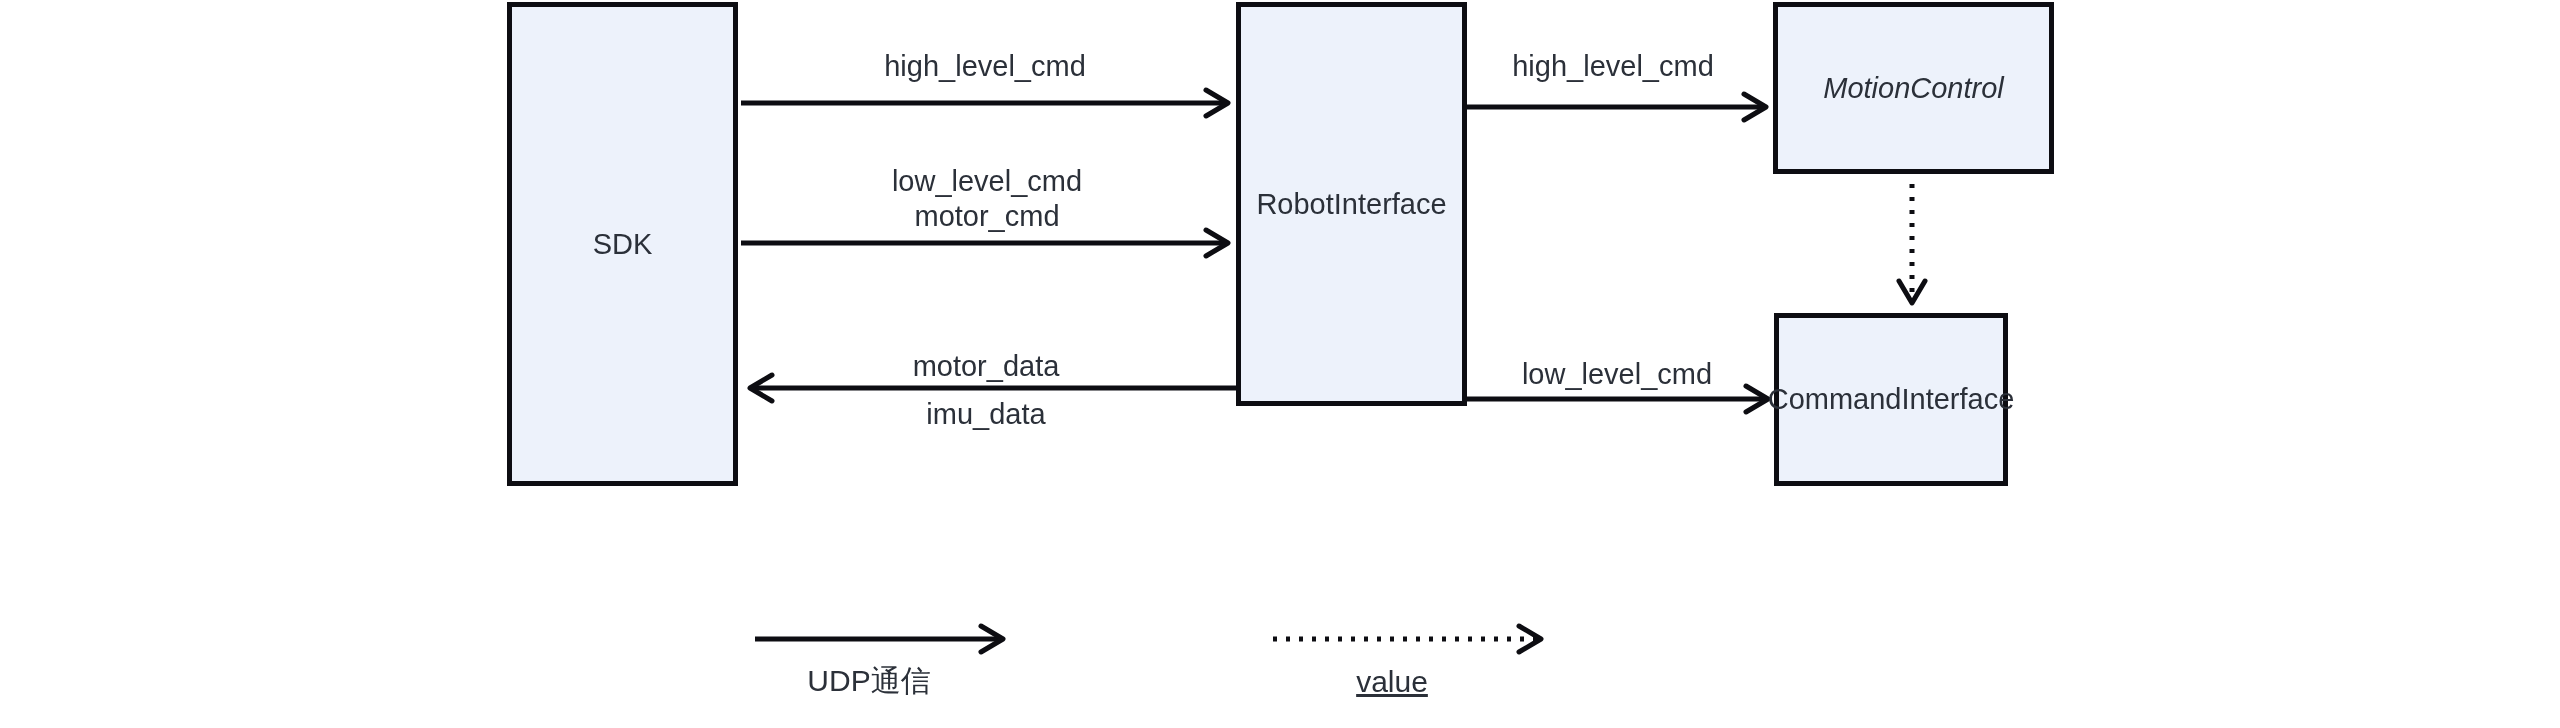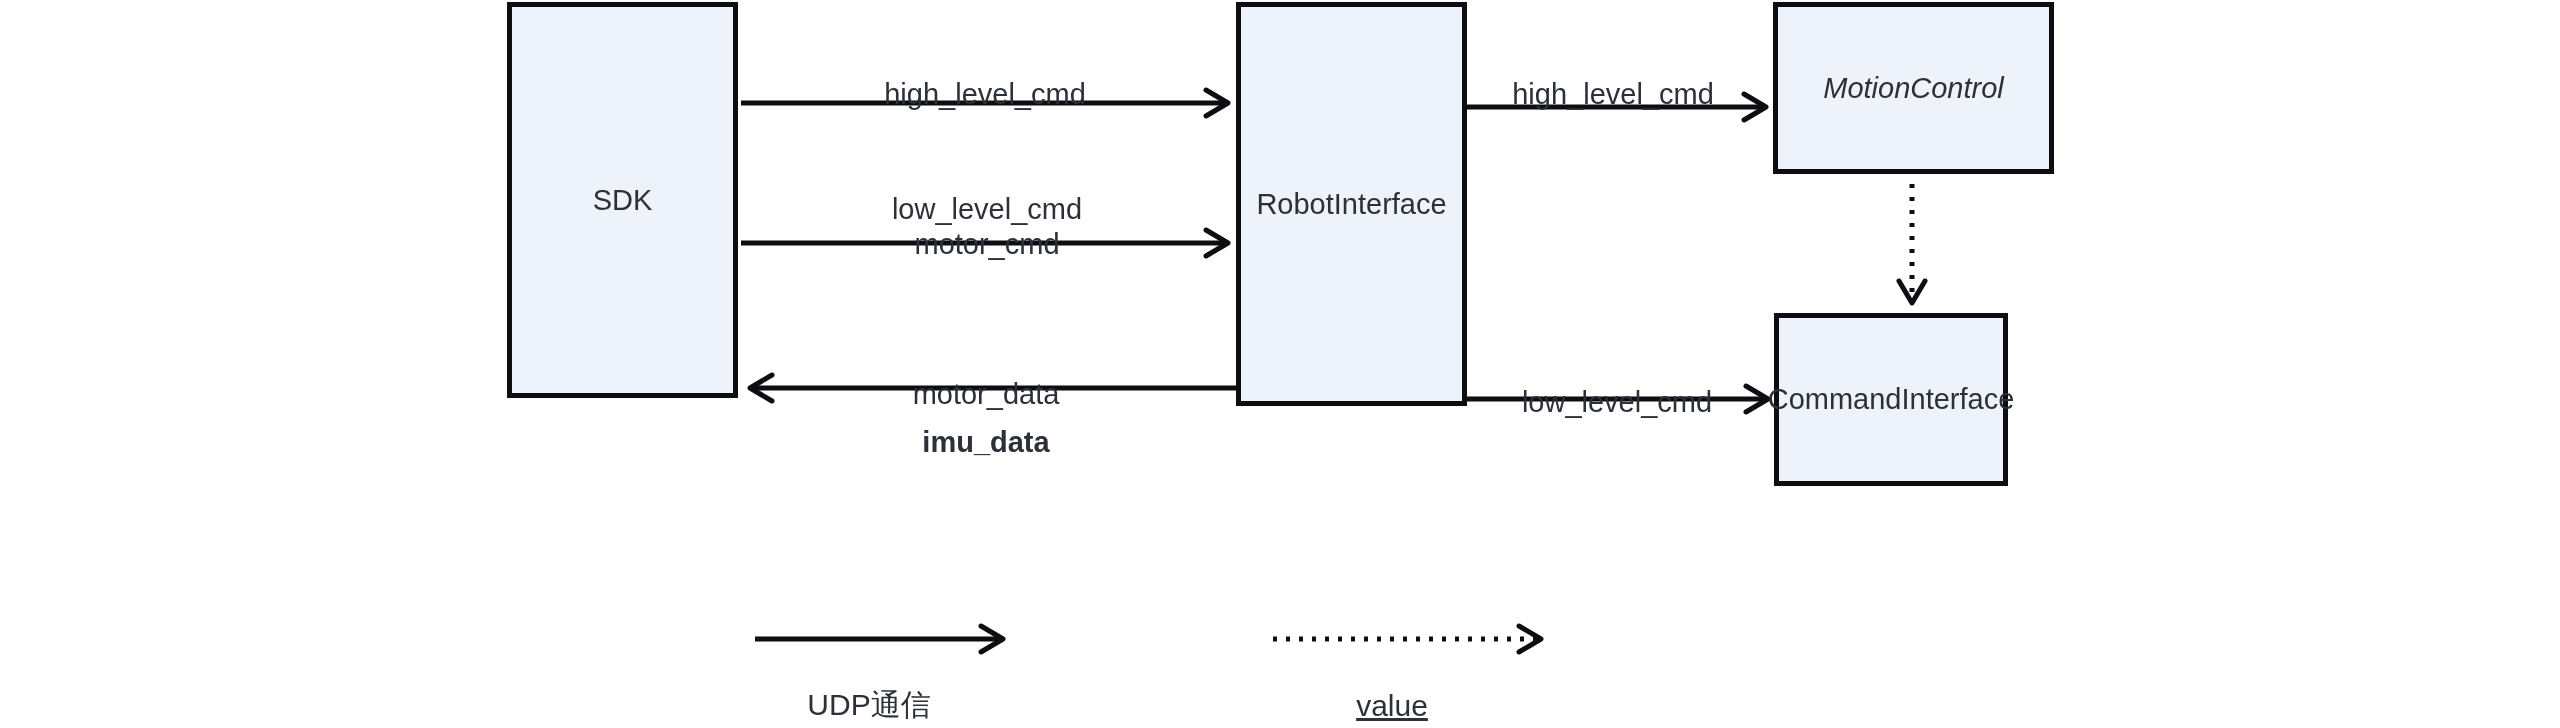--- a/index.html
+++ b/index.html
@@ -46,46 +46,44 @@
     border: 5px solid var(--box-border);
     display: flex;
     align-items: center;
     justify-content: center;
   }
   .node span {
     color: var(--text);
     font-size: 29px;
     white-space: nowrap;
   }
-  .node-sdk              { left: 507px;  top: 2px;   width: 231px; height: 396px; }
+  .node-sdk              { left: 507px;  top: 2px;   width: 231px; height: 484px; }
   .node-robot-interface  { left: 1236px; top: 2px;   width: 231px; height: 404px; }
   .node-motion-control   { left: 1773px; top: 2px;   width: 281px; height: 172px; font-style: italic; }
   .node-command-interface{ left: 1774px; top: 313px; width: 234px; height: 173px; }
   .edge-label {
     position: absolute;
     transform: translate(-50%, -50%);
     color: var(--text);
     font-size: 29px;
     white-space: nowrap;
-    margin-top: 28px;
   }
   .lbl-high-left  { left: 985px;  top: 66px;  }
   .lbl-low-left   { left: 987px;  top: 181px; }
   .lbl-motor-cmd  { left: 987px;  top: 216px; }
   .lbl-motor-data { left: 986px;  top: 366px; }
-  .lbl-imu-data   { left: 986px;  top: 414px; font-weight: bold; }
+  .lbl-imu-data   { left: 986px;  top: 414px; }
   .lbl-high-right { left: 1613px; top: 66px;  }
   .lbl-low-right  { left: 1617px; top: 374px; }
   .legend-label {
     position: absolute;
     transform: translate(-50%, -50%);
     color: var(--text);
     font-size: 30px;
     white-space: nowrap;
-    margin-top: 24px;
   }
   .lbl-legend-udp   { left: 869px;  top: 681px; }
   .lbl-legend-value { left: 1392px; top: 682px; text-decoration: underline; }
 </style>
 </head>
 <body>
 
 <div class="canvas">
 
   <svg class="edges" viewBox="0 0 2560 728" xmlns="http://www.w3.org/2000/svg">

